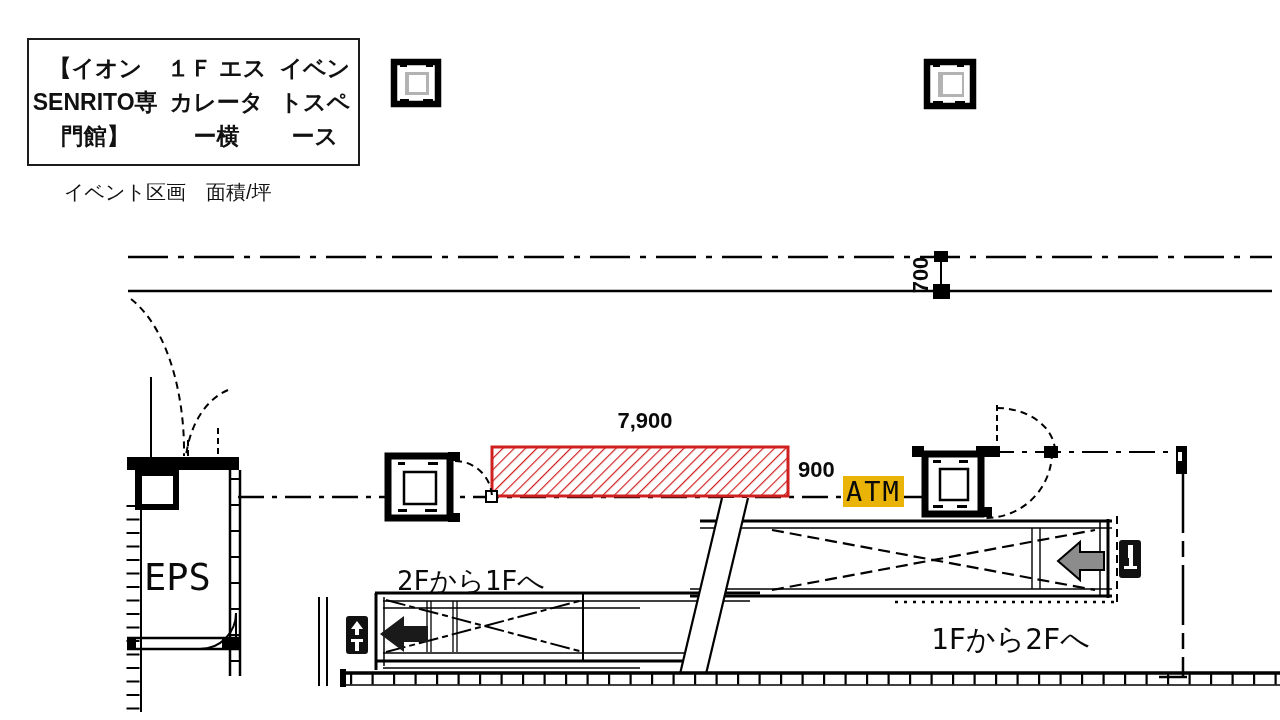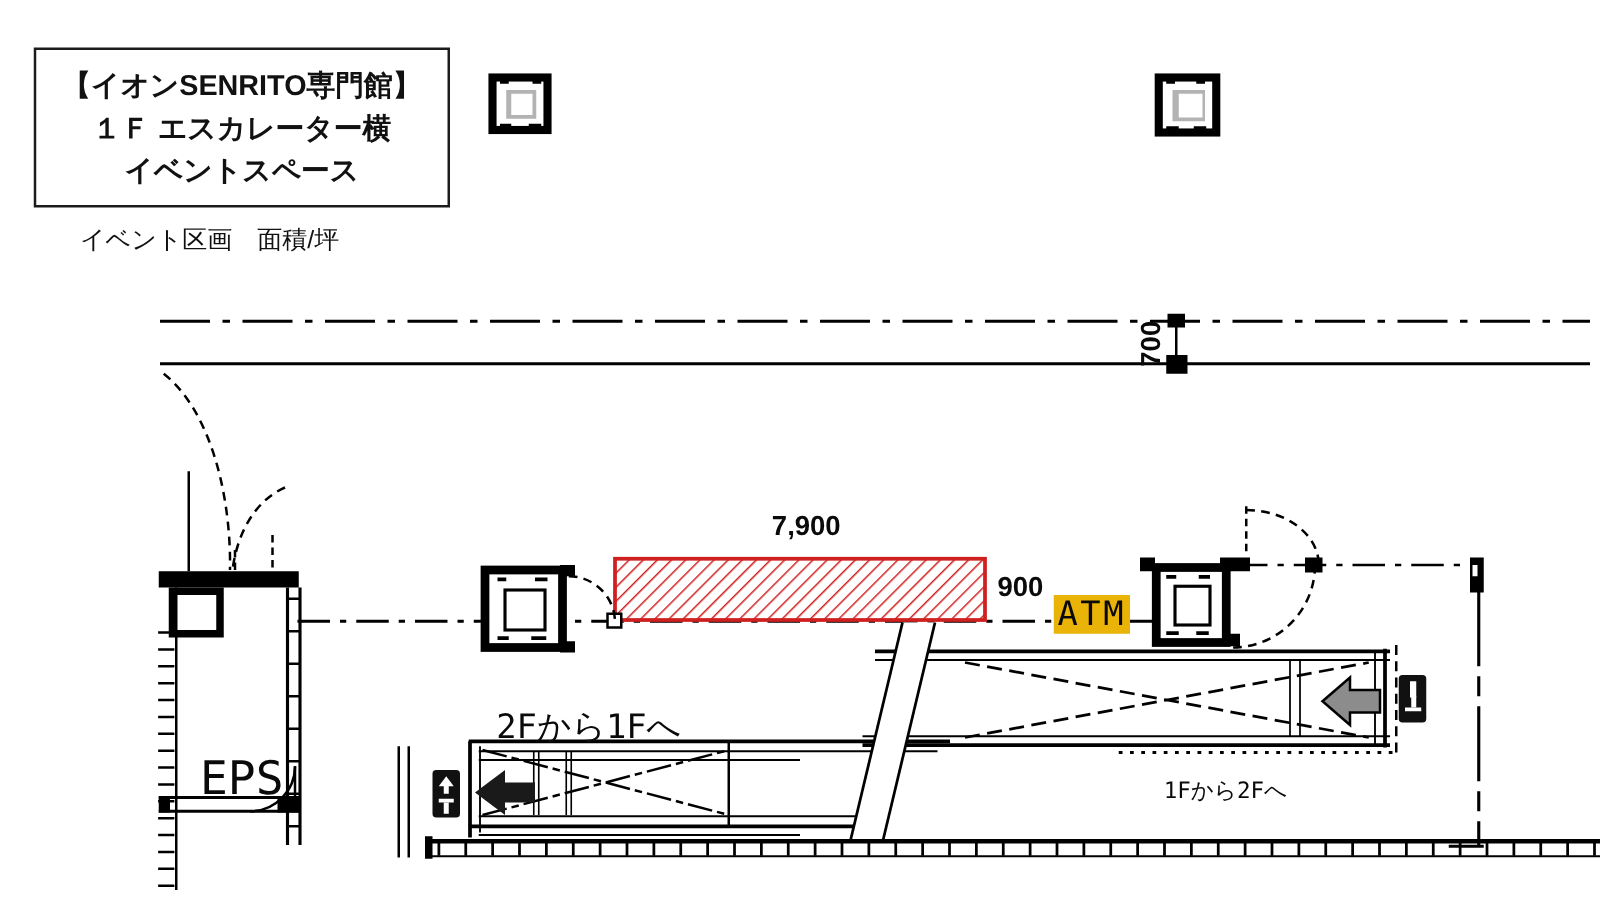--- a/index.html
+++ b/index.html
@@ -6,21 +6,21 @@
   body { background:#ffffff; font-family:"Liberation Sans", sans-serif; }
   #canvas {
     position:relative; width:1280px; height:720px;
     background:#ffffff; overflow:hidden;
   }
   svg.plan { position:absolute; left:0; top:0; }
   .txt { position:absolute; color:#111; white-space:nowrap; }
   .title-box {
     position:absolute; left:27px; top:38px; width:333px; height:128px;
     border:2.5px solid #1c1c1c; background:#fff;
-    display:flex; flex-direction:column; justify-content:center; align-items:center;
+    display:flex; flex-direction:row; justify-content:center; align-items:center;
     font-weight:bold; font-size:23px; line-height:34px; color:#111; text-align:center;
   }
   .info { position:absolute; left:64px; top:179px; font-weight:normal; color:#111;
           font-size:20px; line-height:27px; }
   .dim { font-weight:bold; font-size:22px; color:#0a0a0a; }
   .cadtext { font-family:"DejaVu Sans Mono","Liberation Mono",monospace; font-weight:400; color:#0a0a0a; }
 </style>
 </head>
 <body>
 
@@ -211,17 +211,17 @@
   <div class="txt dim" style="left:893px; top:262px; width:56px; text-align:center; transform:rotate(-90deg);">700</div>
 
   <div class="txt dim" style="left:575px; top:408px; width:140px; text-align:center;">7,900</div>
 
   <div class="txt dim" style="left:798px; top:457px;">900</div>
 
   <div class="txt cadtext" style="left:843px; top:476px; font-size:27px; letter-spacing:2px; background:#eab308; padding:0 3px;">ATM</div>
 
   <div class="txt cadtext" style="left:397px; top:563px; font-size:27px;">2Fから1Fへ</div>
 
-  <div class="txt cadtext" style="left:931px; top:620px; font-size:18px;">1Fから2Fへ</div>
-
-  <div class="txt cadtext" style="left:160px; top:556px; font-size:37px;margin-top:45px;">EPS</div>
+  <div class="txt cadtext" style="left:931px; top:620px; font-size:29px;">1Fから2Fへ</div>
+
+  <div class="txt cadtext" style="left:144px; top:556px; font-size:37px;">EPS</div>
 
 </div>
 
 </body></html>

